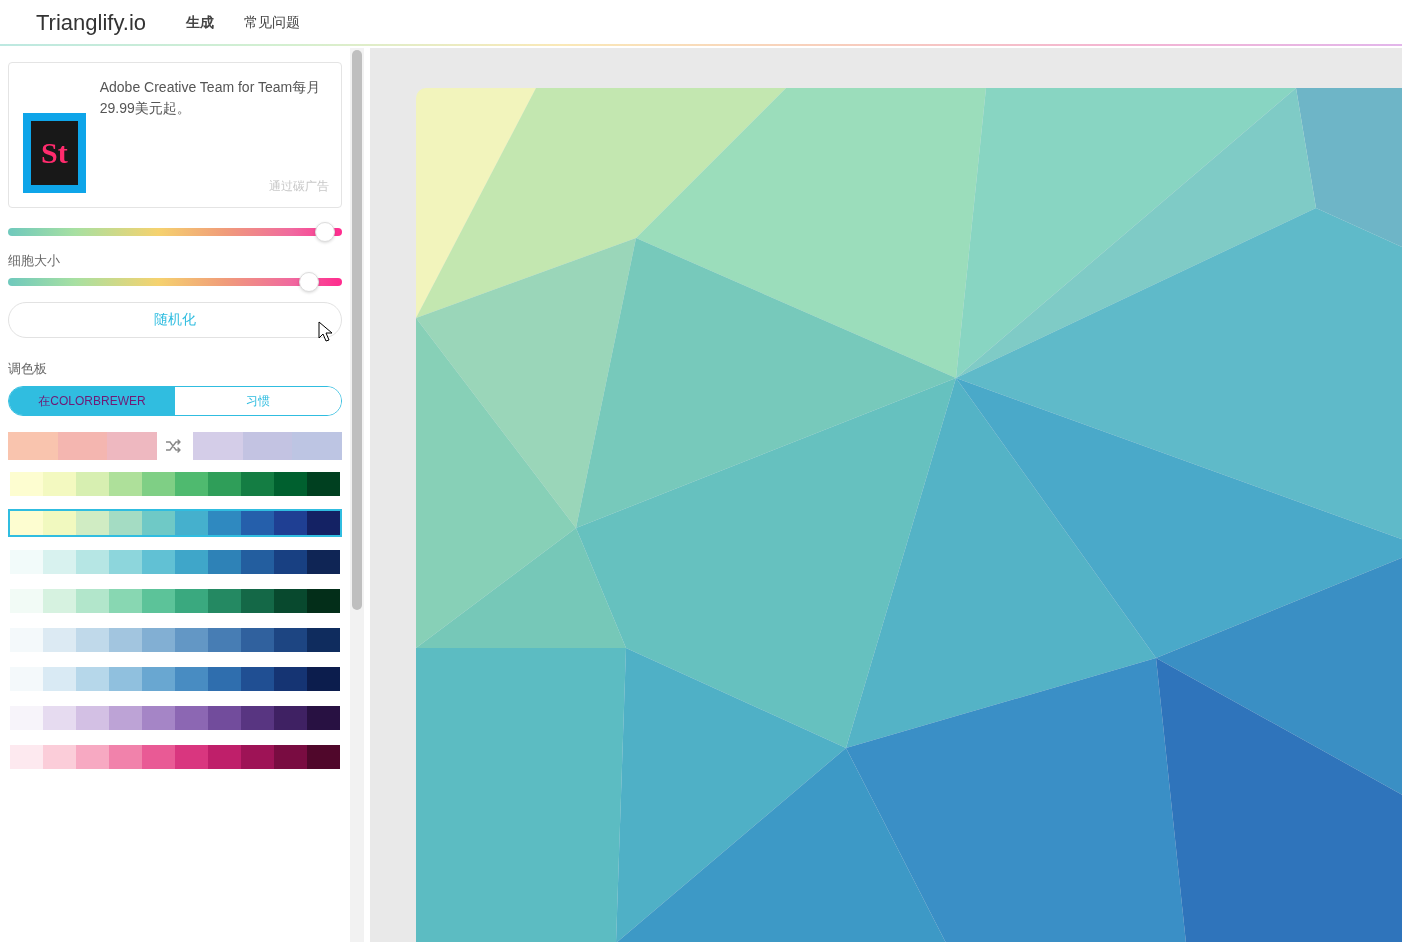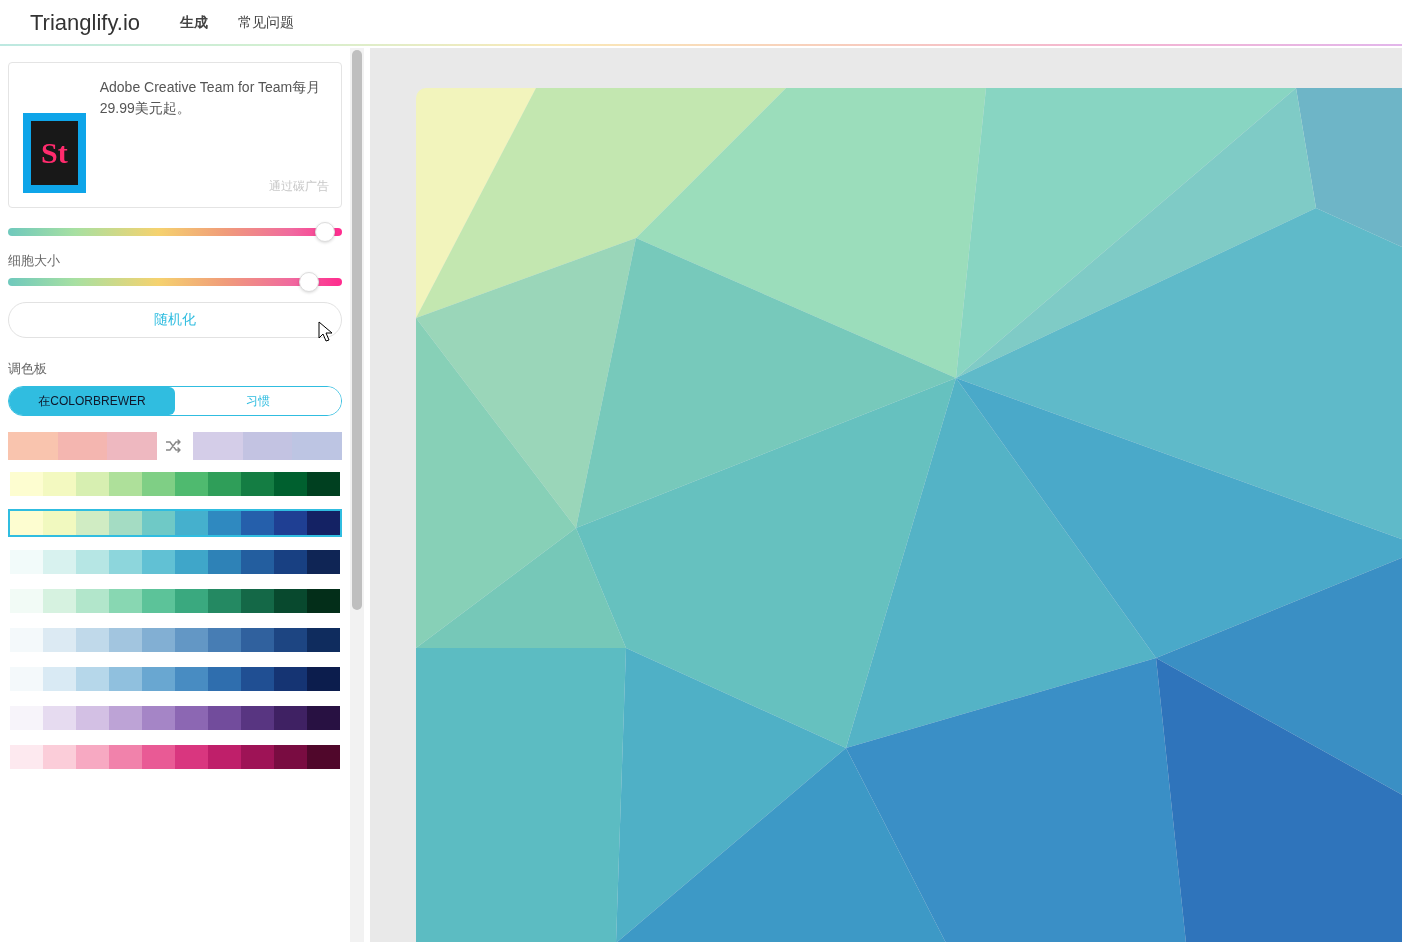--- a/index.html
+++ b/index.html
@@ -1,19 +1,19 @@
 <!DOCTYPE html>
 <html><head>
 <meta charset="utf-8">
 <style>
   * { box-sizing: border-box; margin: 0; padding: 0; }
   html, body { width: 1402px; height: 942px; font-family: "Helvetica Neue", Arial, "PingFang SC", "Microsoft YaHei", sans-serif; background: #fff; color: #555; overflow: hidden; }
 
   
-  .header { height: 48px; display: flex; align-items: center; padding: 0 20px; border-bottom: 2px solid transparent; position: relative; }
+  .header { height: 48px; display: flex; align-items: center; padding: 0 26px; border-bottom: 2px solid transparent; position: relative; }
   .header::after { content:""; position:absolute; left:0; right:0; bottom:0; height:2px;
     background: linear-gradient(90deg,#7bd2c3,#a7e0a2,#f5d26f,#f09c7a,#e86aa6,#c56dd6); opacity:.5; }
   .brand { font-size: 22px; font-weight: 400; color:#333; padding: 0 10px; }
   .nav-link { font-size: 14px; color:#444; margin-left: 30px; cursor:pointer; }
   .nav-link.active { font-weight: 700; }
 
   .body { display:flex; height: calc(942px - 48px); }
 
   
   .sidebar-wrap { width: 370px; height:100%; position:relative; display:flex; }
@@ -34,21 +34,21 @@
 
   .slider-group { margin-bottom:16px; }
   .slider { position:relative; height:8px; border-radius:4px;
     background:linear-gradient(90deg,#6fc9bd 0%,#a7e0a2 20%,#f5d26f 45%,#f09c7a 65%,#f0699f 85%,#ff2b8e 100%); }
   .slider-thumb { position:absolute; top:50%; width:20px; height:20px; border-radius:50%; background:#fff; border:1px solid #ddd; transform:translate(-50%,-50%); box-shadow:0 1px 3px rgba(0,0,0,.15); }
 
   .btn-outline { width:100%; height:36px; border:1px solid #e2e2e2; border-radius:18px; background:#fff; color:#30bde0; font-size:14px; cursor:pointer; margin-bottom:22px; }
 
   .seg { display:flex; border:1px solid #30bde0; border-radius:18px; overflow:hidden; margin:8px 0 16px; height:30px; }
   .seg-btn { flex:1; display:flex; align-items:center; justify-content:center; font-size:12px; cursor:pointer; }
-  .seg-btn.active { background:#30bde0; color:#0f172a;border-radius:6px; }
+  .seg-btn.active { background:#30bde0; color:#701a75; }
   .seg-btn.inactive { background:#fff; color:#30bde0; }
 
   .shuffle-row { height:28px; display:flex; margin-bottom:10px; }
   .sh-cell { flex:1; }
   .shuffle-icon { flex:0 0 36px; display:flex; align-items:center; justify-content:center; color:#888; }
 
   .palette { height:28px; display:flex; margin-bottom:11px; border:2px solid transparent; cursor:pointer; }
   .palette.selected { border-color:#30bde0; }
   .sw { flex:1; }
 

